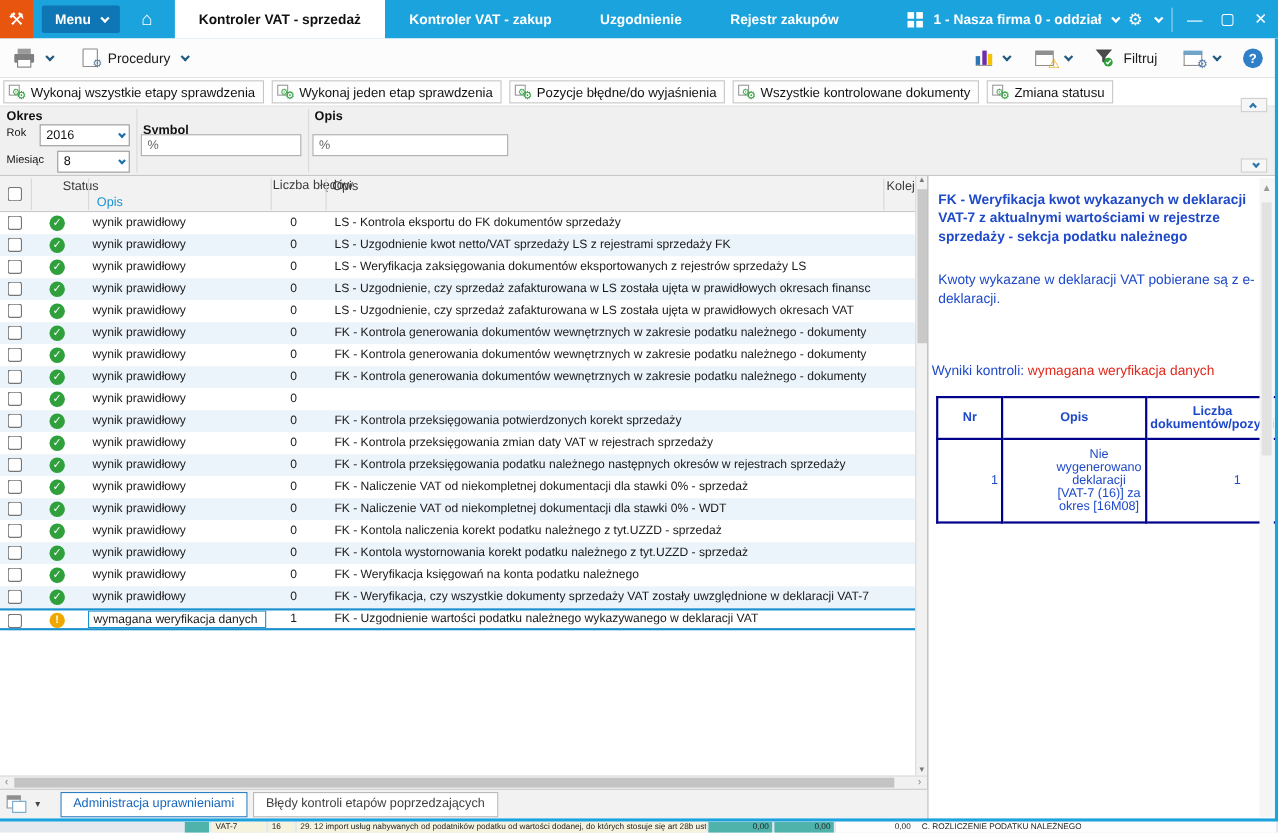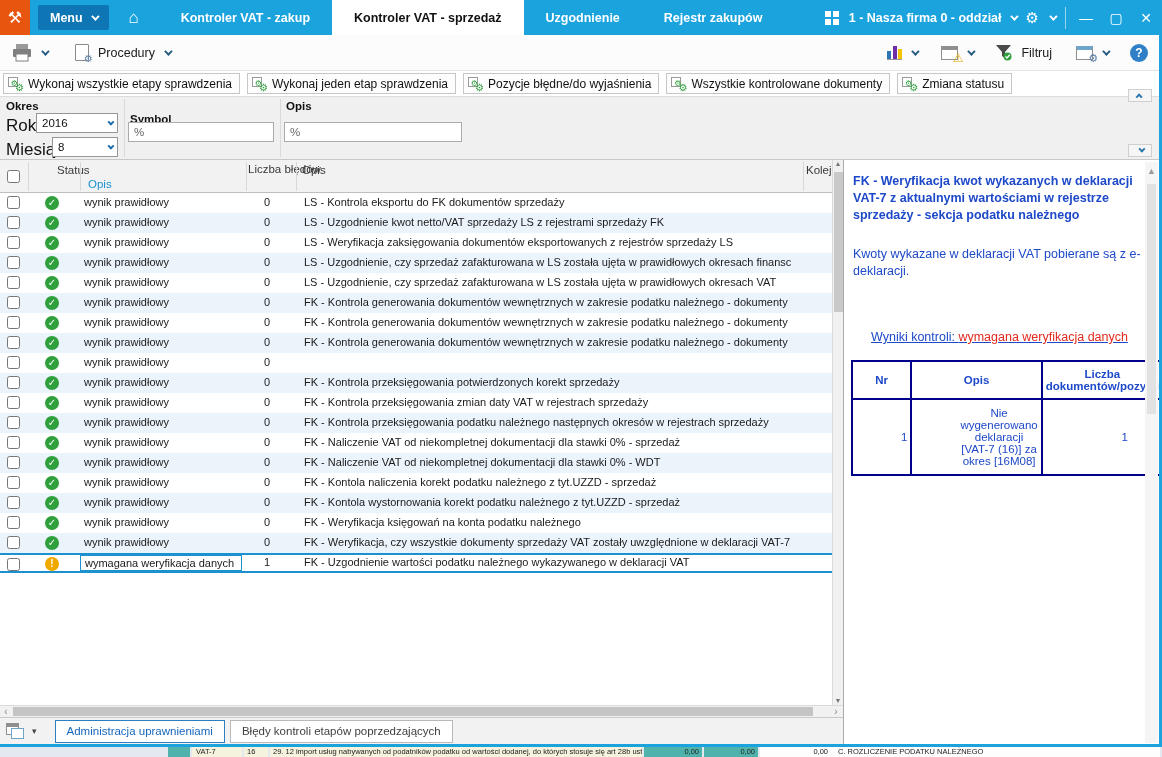--- a/index.html
+++ b/index.html
@@ -51,21 +51,21 @@
   .abtn{height:21px;border:1px solid #C6C6C6;background:#FDFDFD;display:inline-flex;align-items:center;gap:5px;padding:0 7px 0 4px;font-size:12px;color:#111;white-space:nowrap;}
   .aicon{position:relative;width:15px;height:14px;flex:0 0 15px;}
   .aicon .win{position:absolute;left:0;top:0;width:10px;height:10px;border:1.5px solid #9a9a9a;background:#fff;}
   .aicon .g1,.aicon .g2{position:absolute;font-style:normal;color:var(--c-green);line-height:1;}
   .aicon .g1{right:-1px;bottom:-2px;font-size:10px;}
   .aicon .g2{right:5px;bottom:3px;font-size:8px;}
 
   
   .filters{left:0;top:97px;width:1162px;height:63px;background:#F0F0F0;border-bottom:1px solid #C8C8C8;}
   .flabel{position:absolute;font-size:11.5px;font-weight:bold;color:#111;}
-  .ftext{position:absolute;font-size:17px;color:#111;}
+  .ftext{position:absolute;font-size:10px;color:#111;}
   .fselect{position:absolute;height:20px;background:#fff;border:1px solid #979797;font-size:11.5px;display:flex;align-items:center;justify-content:space-between;padding:0 5px;color:#111;}
   .fselect .chev{border-color:#1b6fae;width:5px;height:5px;}
   .finput{position:absolute;height:20px;background:#fff;border:1px solid #ABABAB;font-size:11.5px;color:#666;padding:0 5px;font-family:inherit;}
   .fsep{position:absolute;top:2px;width:1px;height:58px;background:#DADADA;}
   .fscroll-btn{position:absolute;width:24px;height:13px;background:#F6F6F6;border:1px solid #CFCFCF;display:flex;align-items:center;justify-content:center;}
   .fscroll-btn .chev{border-color:#2a76ad;width:5px;height:5px;}
   .up{transform:rotate(-135deg) translateY(-2px);}
 
   
   .grid{left:0;top:160px;width:843px;height:557px;background:#fff;}
@@ -95,21 +95,21 @@
   .vscroll{position:absolute;left:832px;top:0;width:11px;height:545px;background:#F1F1F1;border-left:1px solid #DADADA;font-size:7px;color:#777;text-align:center;}
   .vscroll .thumb{position:absolute;left:1px;top:12px;width:9px;height:140px;background:#C9C9C9;}
   .hscroll{position:absolute;left:0;top:545px;width:843px;height:12px;background:#F1F1F1;border-top:1px solid #DADADA;}
   .hscroll .arr{position:absolute;top:0;width:12px;height:11px;color:#8a8a8a;font-size:10px;line-height:11px;text-align:center;}
   .hscroll .thumb{position:absolute;left:13px;top:1px;width:800px;height:9px;background:#C4C4C4;}
 
   
   .panel{left:843px;top:160px;width:317px;height:585px;background:#fff;border-left:1px solid #ABABAB;}
   .p-title{position:absolute;left:9px;top:13px;width:294px;font-size:12.5px;font-weight:bold;color:var(--c-panelblue);line-height:17px;}
   .p-body{position:absolute;left:9px;top:86px;width:294px;font-size:12.5px;color:var(--c-panelblue);line-height:17px;}
-  .p-result{position:absolute;left:27px;top:170px;font-size:12.5px;color:var(--c-panelblue);white-space:nowrap;text-decoration:underline;}
+  .p-result{position:absolute;left:3px;top:170px;font-size:12.5px;color:var(--c-panelblue);white-space:nowrap;}
   .p-result b{color:var(--c-red);font-weight:normal;}
   .p-table{position:absolute;left:7px;top:200px;border-collapse:collapse;font-size:11.5px;color:var(--c-panelblue);}
   .p-table th,.p-table td{border:2px solid var(--c-navy);text-align:center;vertical-align:middle;padding:2px 3px;}
   .p-table th{font-weight:bold;height:38px;}
   .p-table td{height:76px;padding-left:48px;}
   .pscroll{position:absolute;right:2px;top:2px;width:13px;height:581px;background:#F5F5F5;}
   .pscroll .arr{position:absolute;left:0;top:4px;width:13px;text-align:center;color:#9a9a9a;font-size:9px;}
   .pscroll .thumb{position:absolute;left:2px;top:22px;width:9px;height:230px;background:#E2E2E2;}
 
   
@@ -137,22 +137,22 @@
 <div id="app">
 
   <div class="abs titlebar">
     <div class="logo">⚒</div>
     <div class="menu-btn">
       <span>Menu</span>
       <span class="chev"></span>
     </div>
     <div class="home">⌂</div>
     <div class="ttabs">
+        <div class="ttab active">Kontroler VAT - sprzedaż</div>
         <div class="ttab">Kontroler VAT - zakup</div>
-        <div class="ttab active">Kontroler VAT - sprzedaż</div>
         <div class="ttab">Uzgodnienie</div>
         <div class="ttab">Rejestr zakupów</div>
       </div>
     <div class="tb-right">
       <span class="gridicon">
           <span></span>
           <span></span>
           <span></span>
           <span></span>
         </span>

